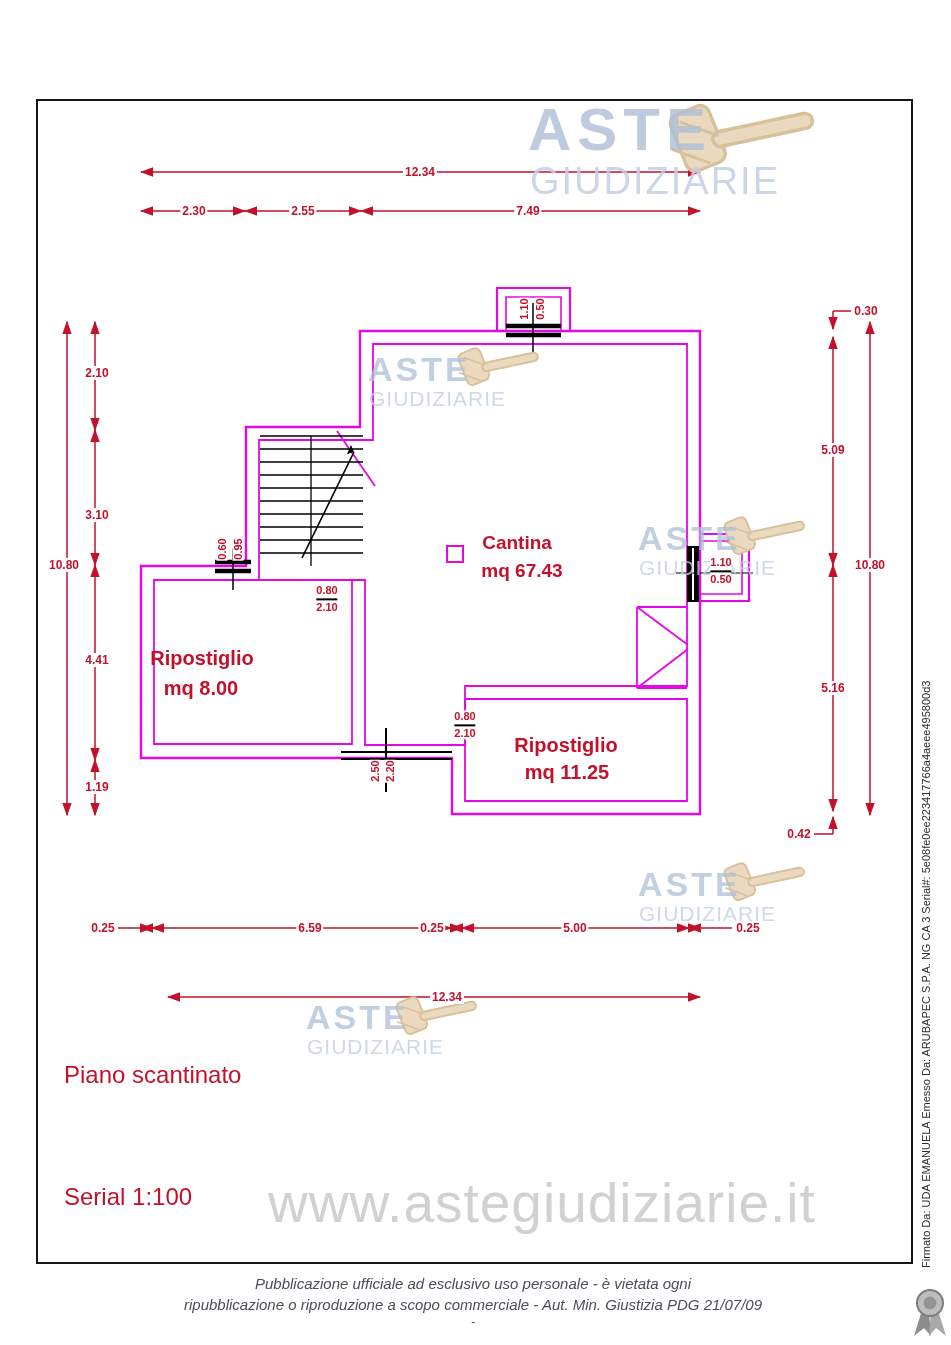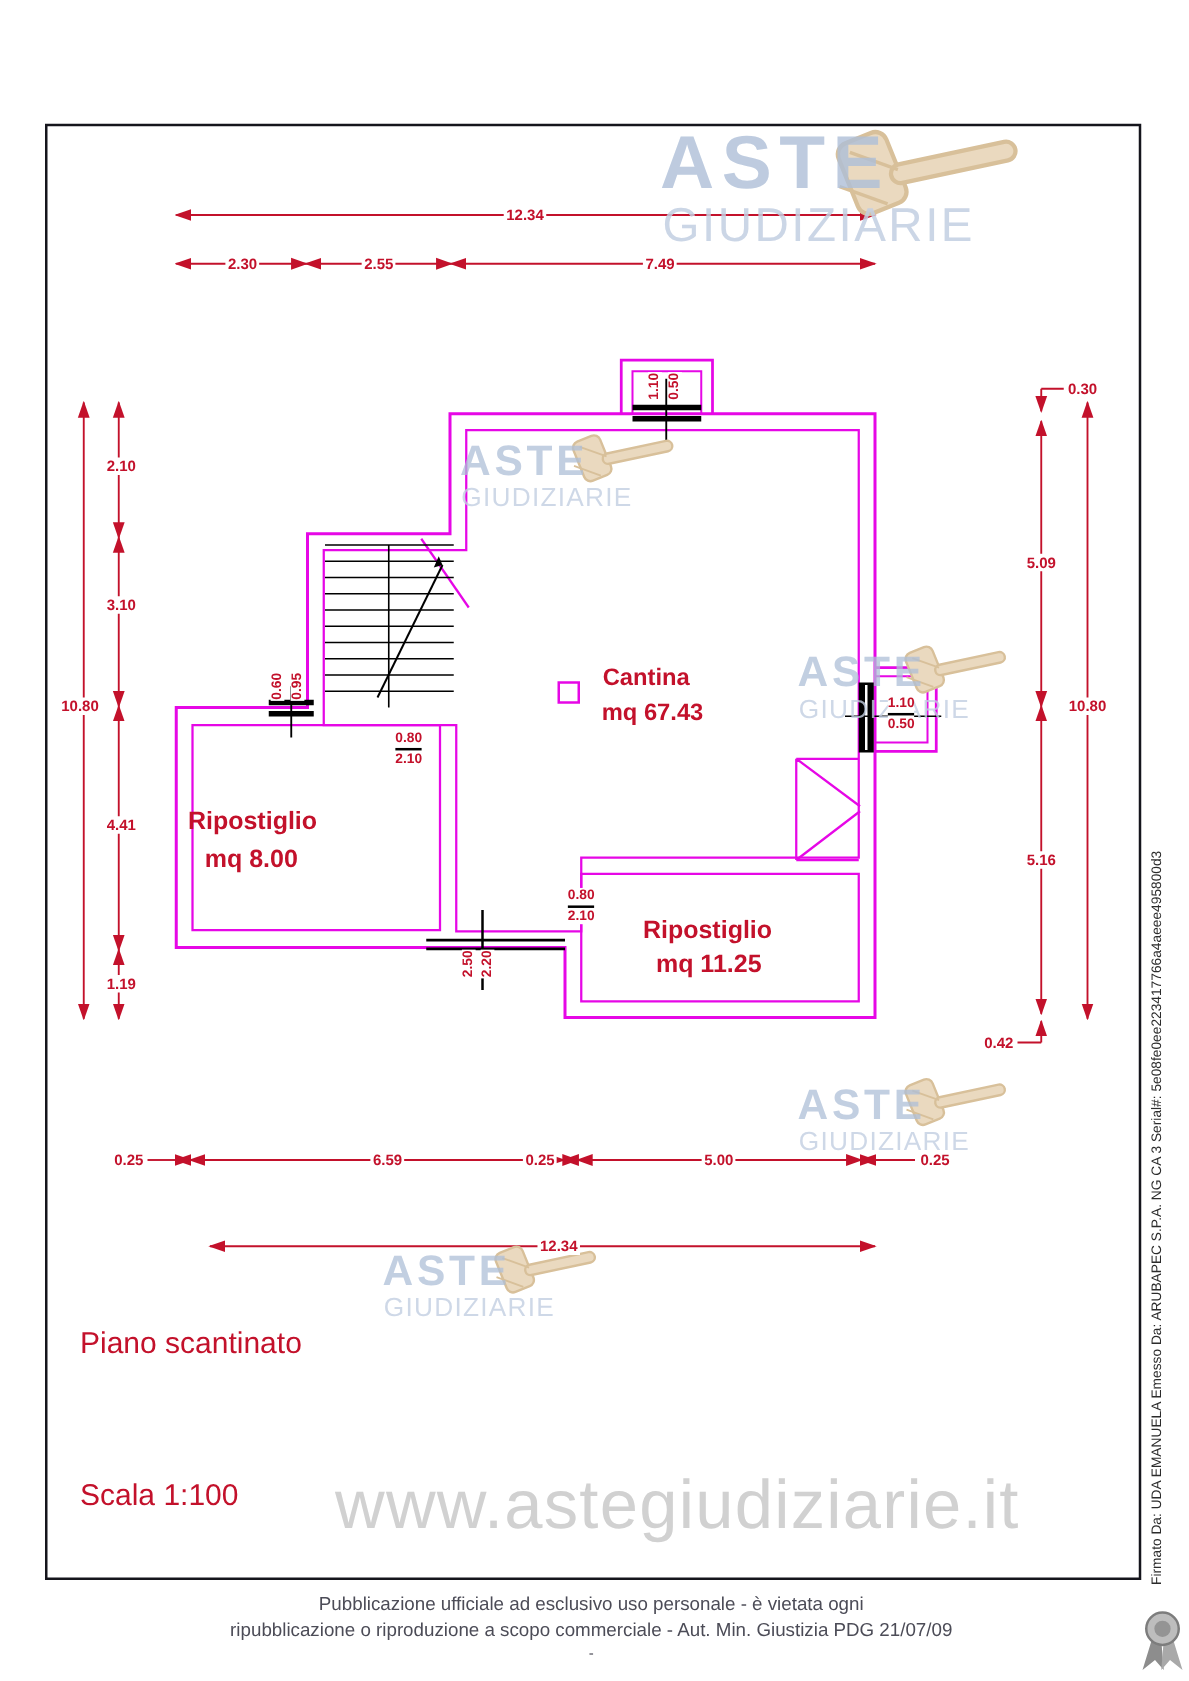--- a/index.html
+++ b/index.html
@@ -34,21 +34,21 @@
   .logo-sm{position:absolute;width:170px;height:72px;}
   .logo-sm .aste{position:absolute;left:0;top:0;font-size:34px;font-weight:bold;letter-spacing:3px;
         color:var(--logoblue);opacity:.75;line-height:1;}
   .logo-sm .giud{position:absolute;left:1px;top:36px;font-size:21px;letter-spacing:1px;
         color:var(--logoblue2);opacity:.8;line-height:1;}
   
   .title-line{position:absolute;left:64px;color:var(--red);font-size:24px;line-height:1;white-space:nowrap;}
   .watermark{position:absolute;left:268px;top:1176px;font-size:55px;color:var(--wmgray);opacity:.85;
         letter-spacing:1px;white-space:nowrap;line-height:1;}
   
-  .footer-line{position:absolute;left:0;width:946px;text-align:center;color:#4c4c57;font-size:15px;line-height:1;}
+  .footer-line{position:absolute;left:0;width:946px;text-align:center;color:#4c4c57;font-size:15px;line-height:1;font-style:italic;}
   
   .signature{position:absolute;left:921px;top:1268px;width:625px;transform-origin:0 0;
         transform:rotate(-90deg);font-size:11px;color:#2b2b2b;white-space:nowrap;line-height:1;}
 </style>
 </head>
 <body>
 
 <div class="page">
 
   <div class="frame"></div>
@@ -187,21 +187,21 @@
     <span class="giud">GIUDIZIARIE</span>
   </div>
 
   <span class="dim" style="left:420px;top:172px">12.34</span>
   <span class="dim" style="left:194px;top:211px">2.30</span>
   <span class="dim" style="left:303px;top:211px">2.55</span>
   <span class="dim" style="left:528px;top:211px">7.49</span>
 
   <span class="dim" style="left:64px;top:565px">10.80</span>
   <span class="dim" style="left:97px;top:373px">2.10</span>
-  <span class="dim" style="left:97px;top:484px">3.10</span>
+  <span class="dim" style="left:97px;top:515px">3.10</span>
   <span class="dim" style="left:97px;top:660px">4.41</span>
   <span class="dim" style="left:97px;top:787px">1.19</span>
 
   <span class="dim" style="left:866px;top:311px">0.30</span>
   <span class="dim" style="left:833px;top:450px">5.09</span>
   <span class="dim" style="left:833px;top:688px">5.16</span>
   <span class="dim" style="left:799px;top:834px">0.42</span>
   <span class="dim" style="left:870px;top:565px">10.80</span>
 
   <span class="dim" style="left:103px;top:928px">0.25</span>
@@ -239,21 +239,21 @@
   </span>
 
   <span class="room sm" style="left:517px;top:543px">Cantina</span>
   <span class="room sm" style="left:522px;top:571px">mq 67.43</span>
   <span class="room" style="left:202px;top:658px">Ripostiglio</span>
   <span class="room" style="left:201px;top:688px">mq 8.00</span>
   <span class="room" style="left:566px;top:745px">Ripostiglio</span>
   <span class="room" style="left:567px;top:772px">mq 11.25</span>
 
   <div class="title-line" style="top:1063px">Piano scantinato</div>
-  <div class="title-line" style="top:1185px">Scala 1:100</div>
+  <div class="title-line" style="top:1185px">Serial 1:100</div>
 
   <div class="watermark">www.astegiudiziarie.it</div>
 
   <div class="footer-line" style="top:1276px">Pubblicazione ufficiale ad esclusivo uso personale - è vietata ogni</div>
   <div class="footer-line" style="top:1297px">ripubblicazione o riproduzione a scopo commerciale - Aut. Min. Giustizia PDG 21/07/09</div>
   <div class="footer-line" style="top:1316px;font-size:12px">-</div>
 
   <div class="signature">Firmato Da: UDA EMANUELA Emesso Da: ARUBAPEC S.P.A. NG CA 3 Serial#: 5e08fe0ee223417766a4aeee495800d3</div>
 
 </div>

